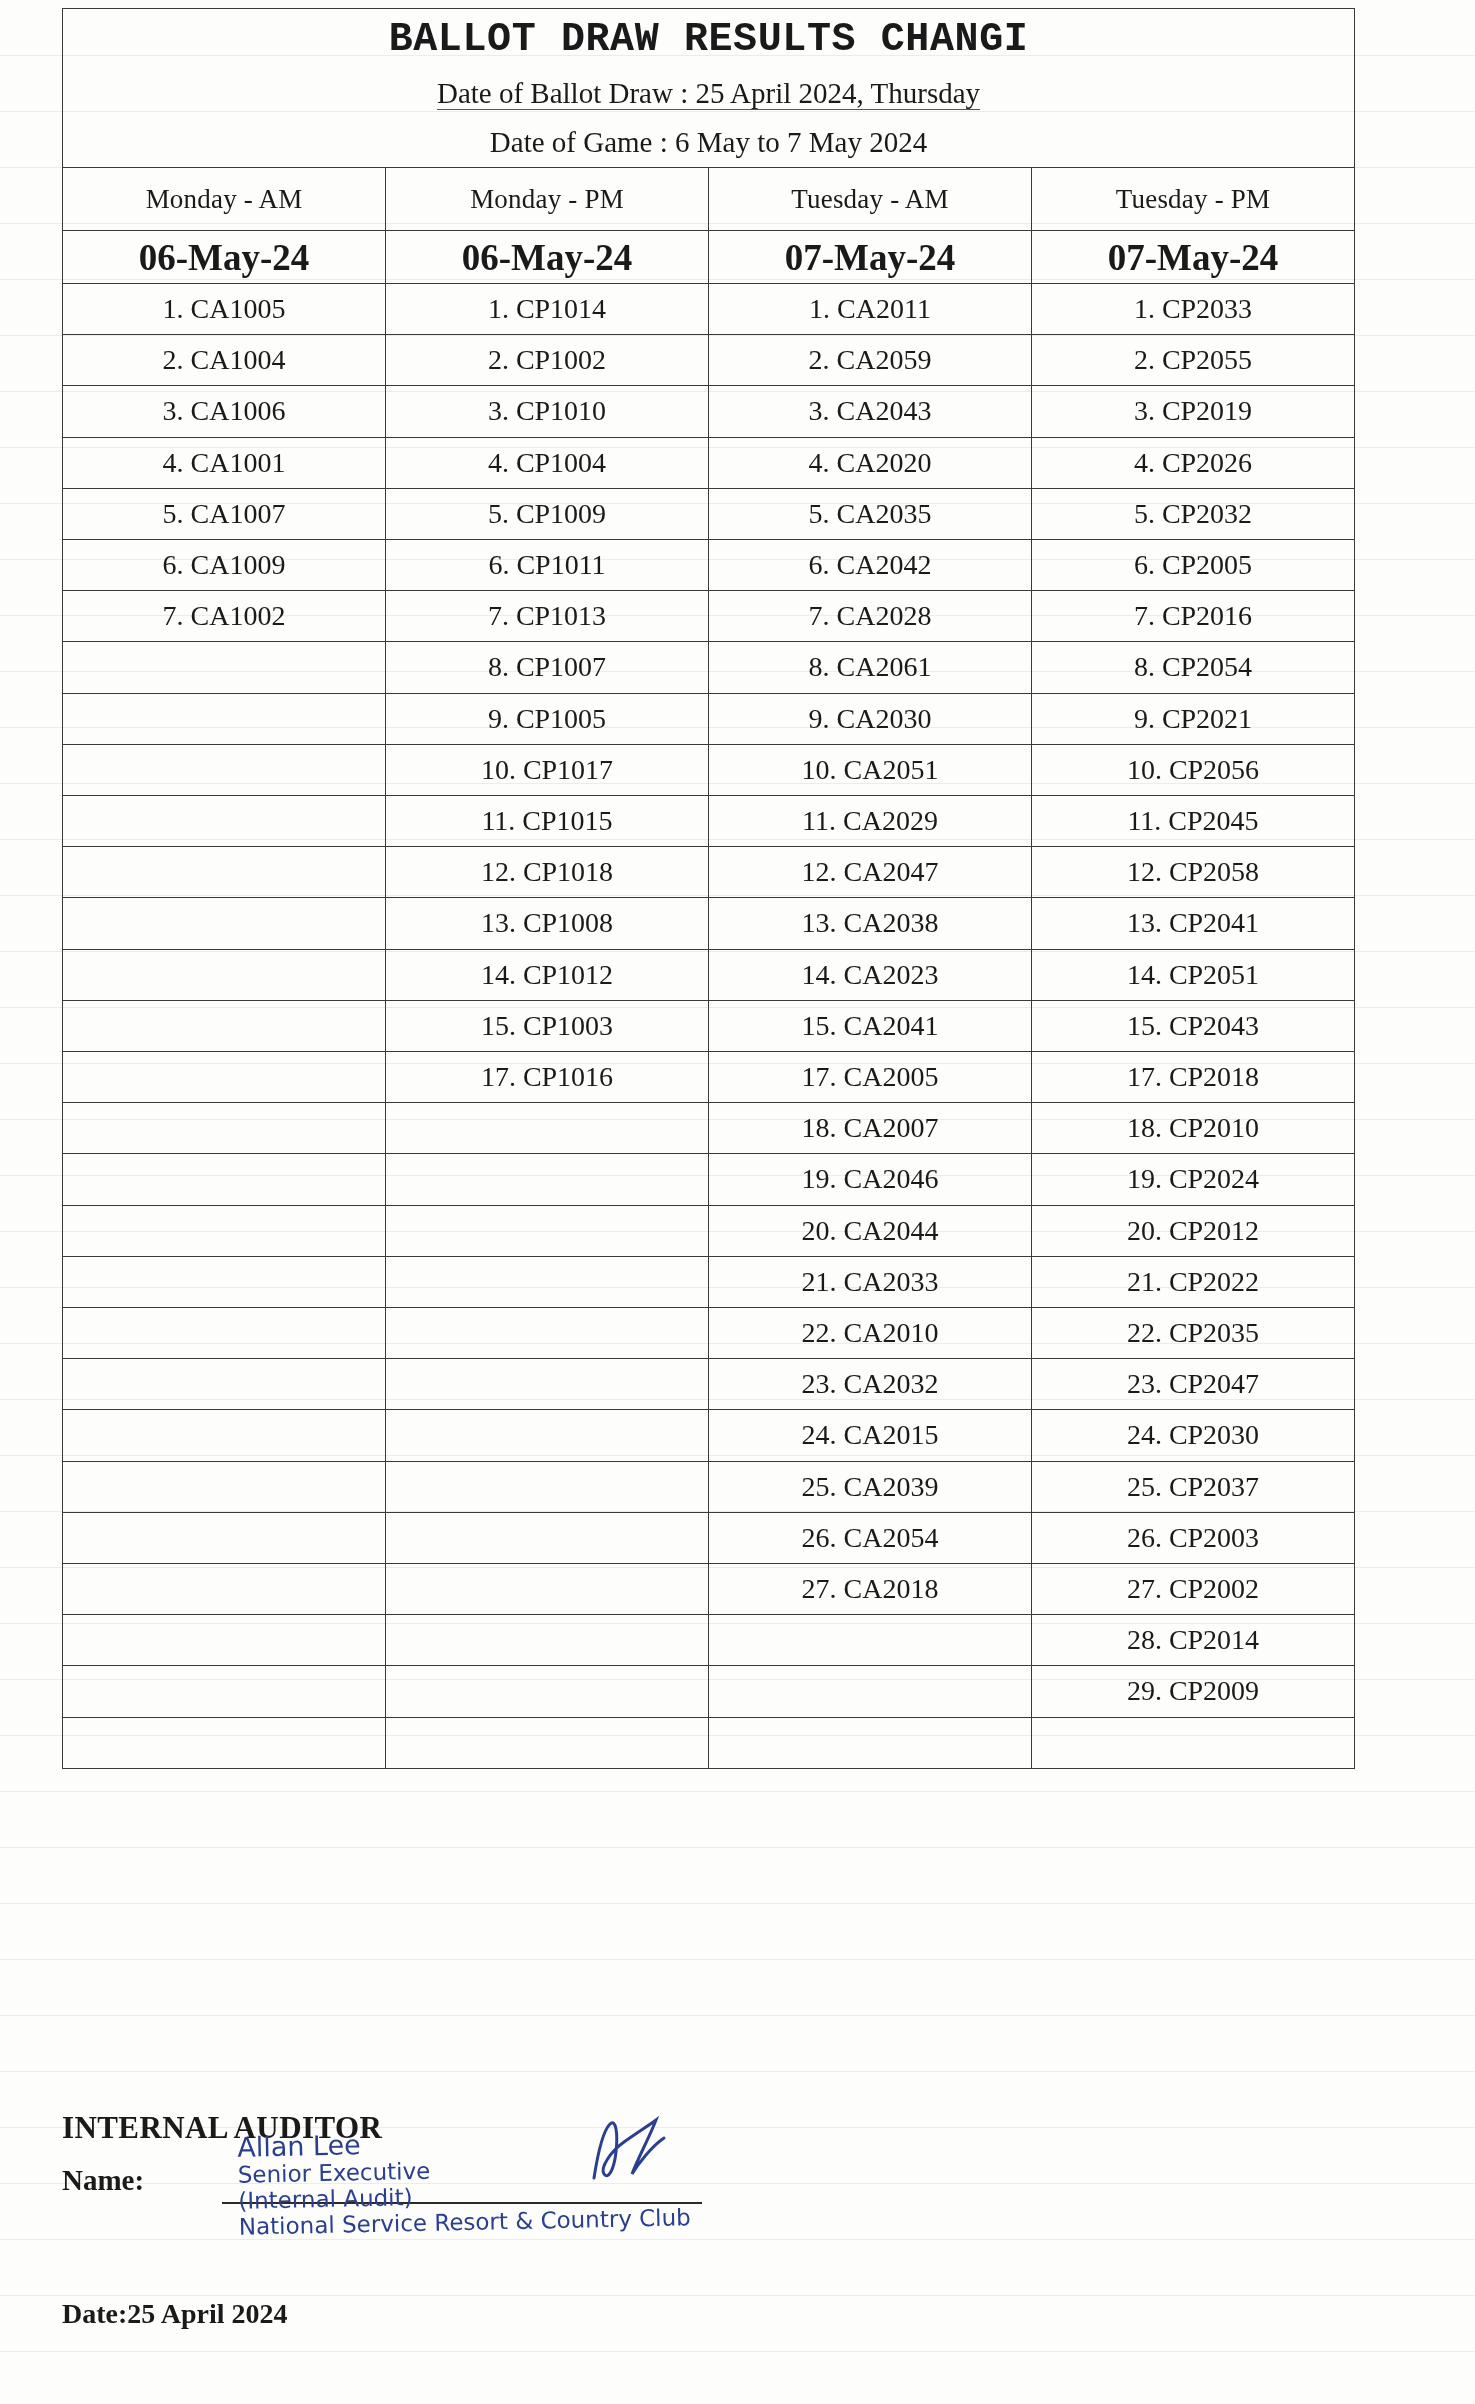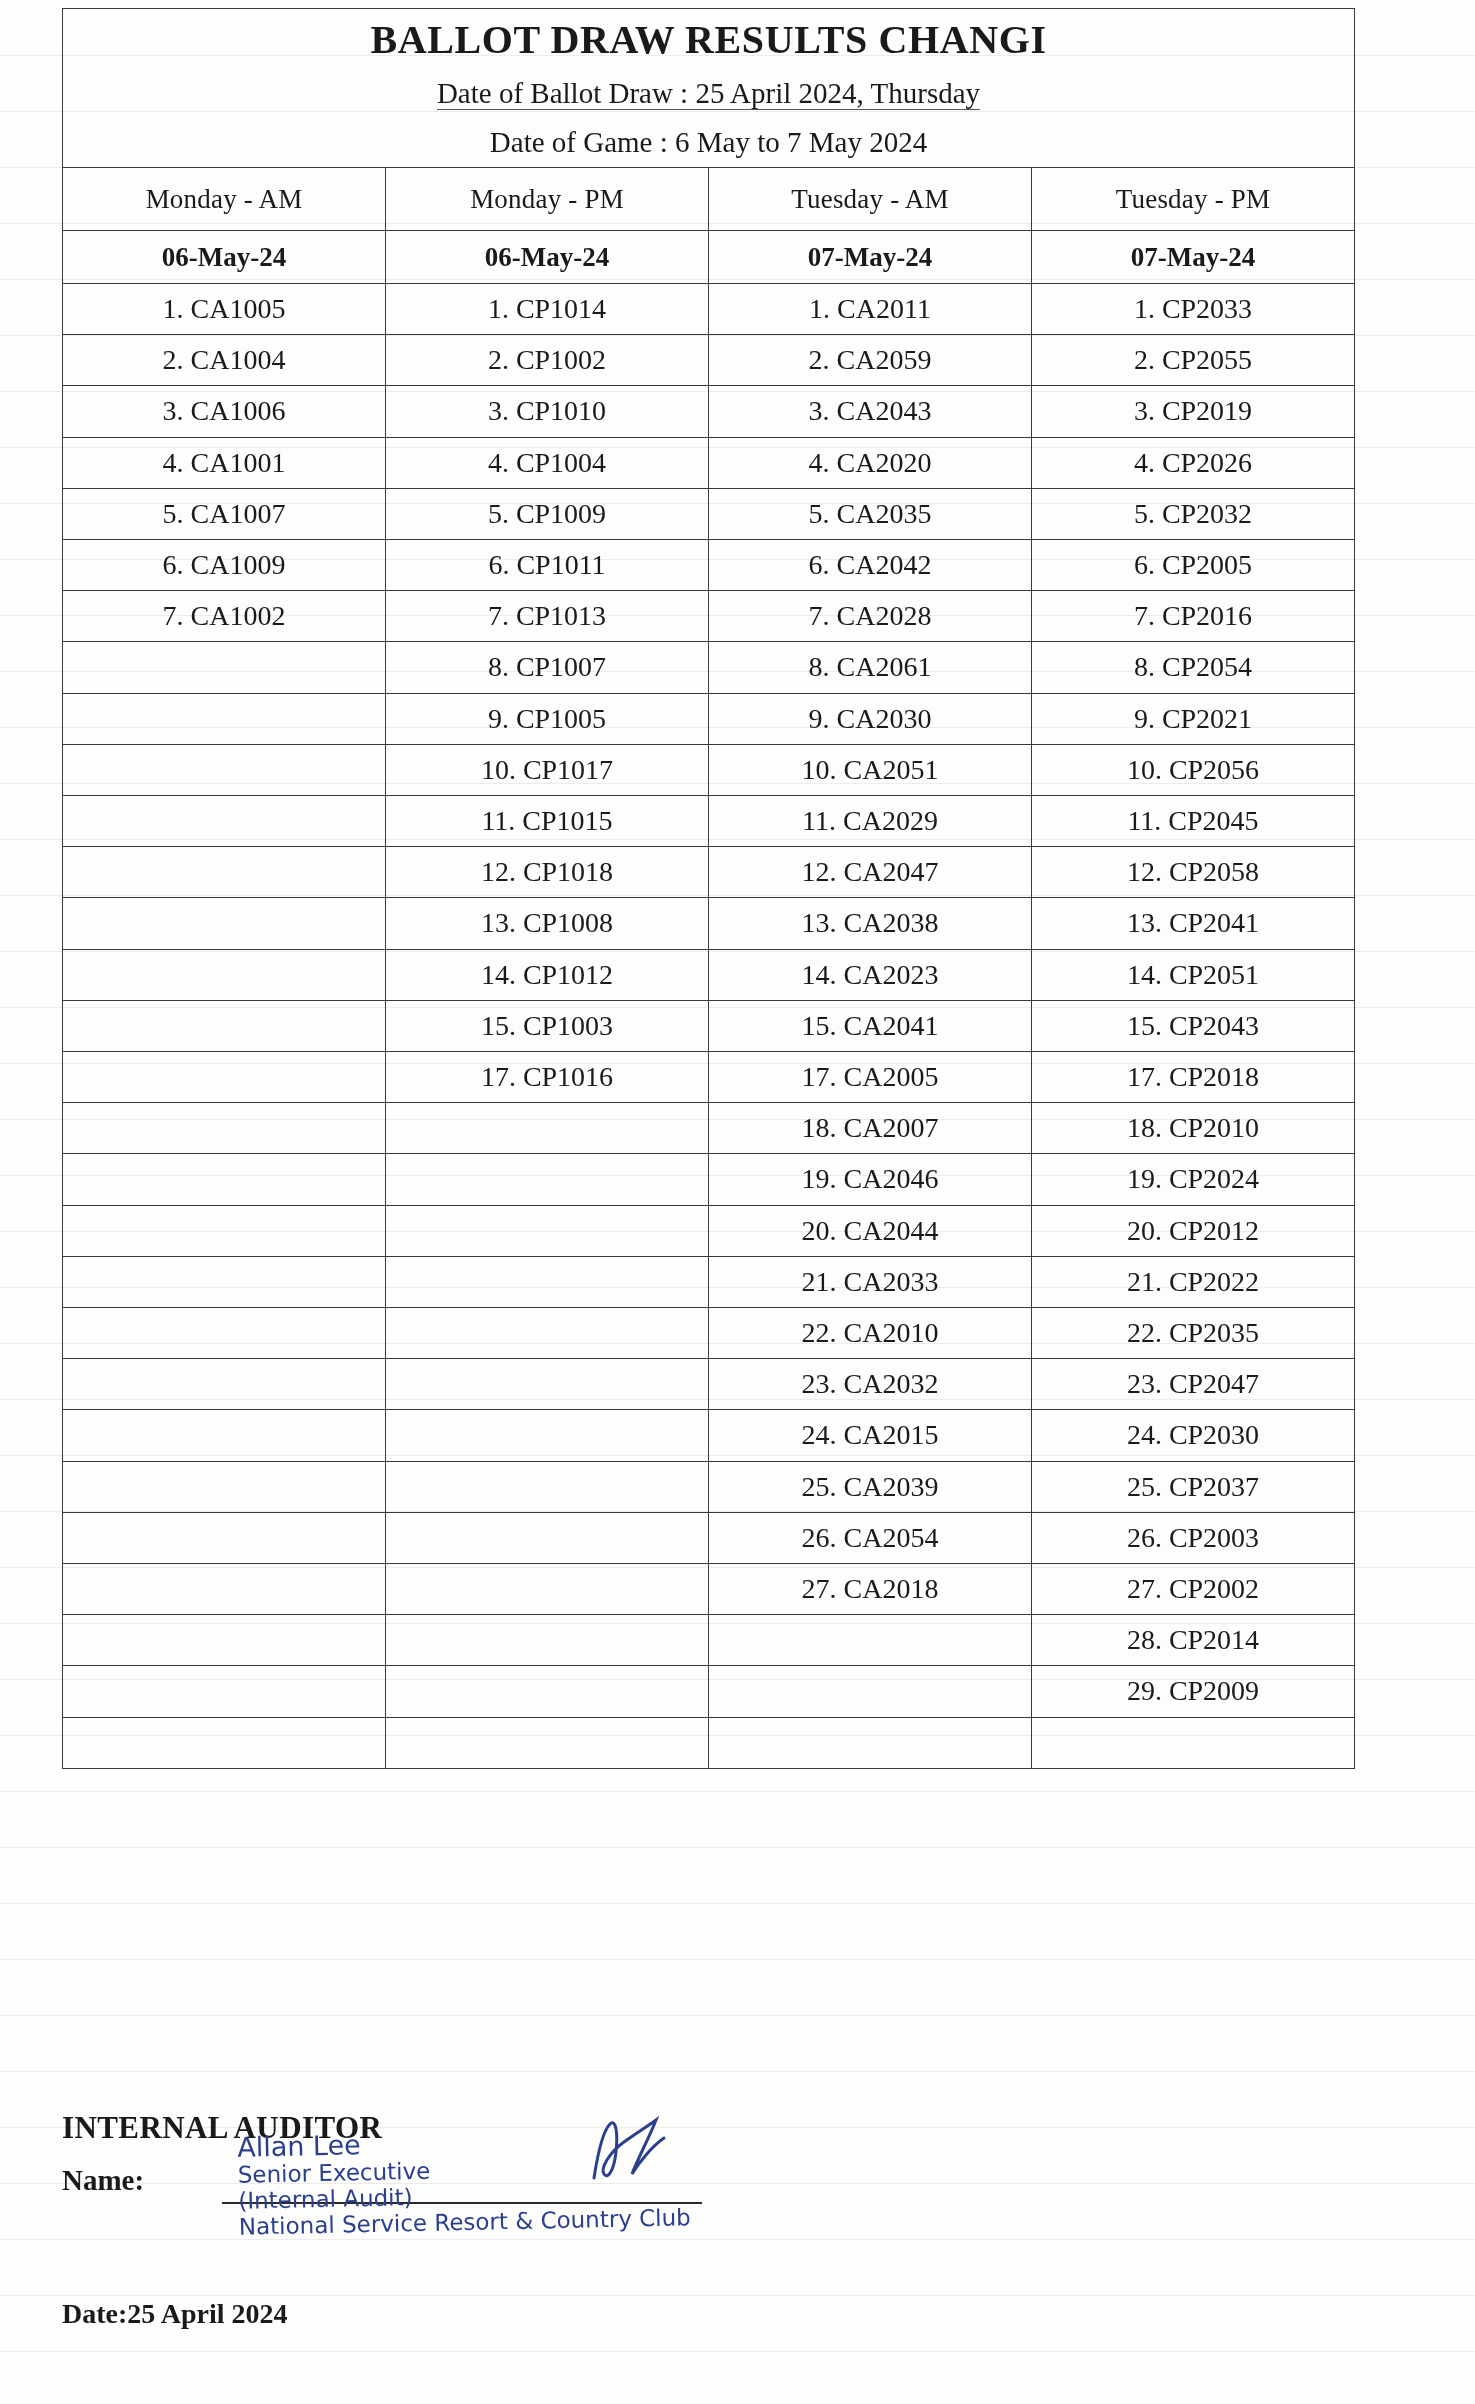--- a/index.html
+++ b/index.html
@@ -49,21 +49,21 @@
     text-align: center;
     vertical-align: middle;
   }
   .title-cell {
     font-size: 40px;
     font-weight: bold;
     letter-spacing: 0.6px;
     height: 60px;
     padding-top: 6px;
     border-bottom: none !important;
-    font-family: Liberation Serif, serif;
+    font-family: Liberation Mono, monospace;
   }
   .sub-cell {
     font-size: 29px;
     height: 48px;
     border-top: none !important;
     border-bottom: none !important;
   }
   .sub-cell span.u {
     border-bottom: 1px solid #555;
     padding-bottom: 0;
@@ -73,21 +73,21 @@
     height: 50px;
     border-top: none !important;
   }
   .hdr {
     font-size: 27px;
     font-weight: normal;
     height: 62px;
     letter-spacing: 0.2px;
   }
   .datehdr {
-    font-size: 27px;
+    font-size: 37px;
     font-weight: bold;
     height: 52px;
     border-radius: 9px;
   }
   .cell {
     font-size: 28px;
     height: 50.2px;
     line-height: 50.2px;
     white-space: nowrap;
   }

